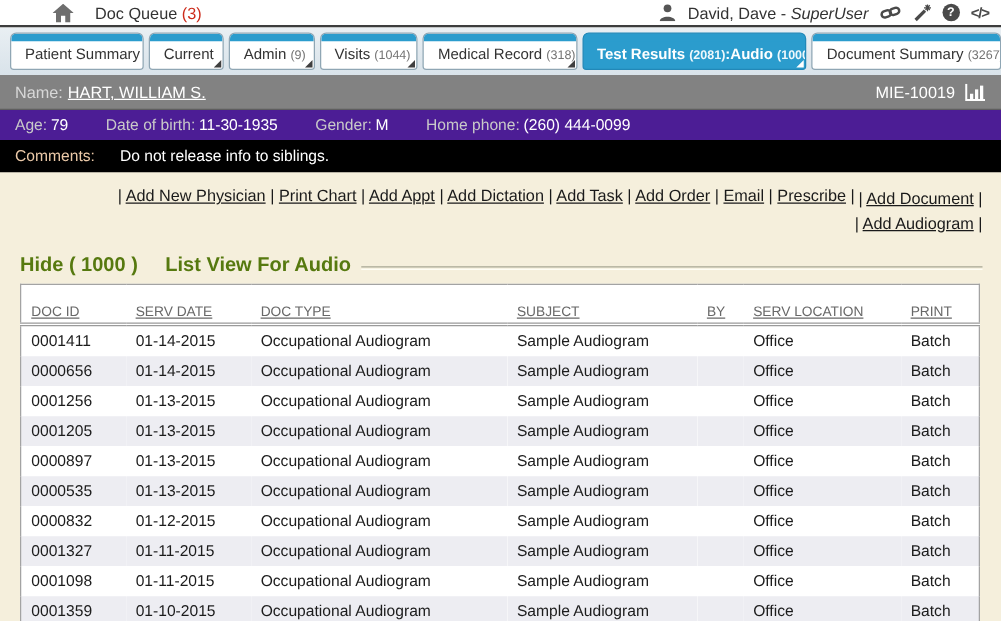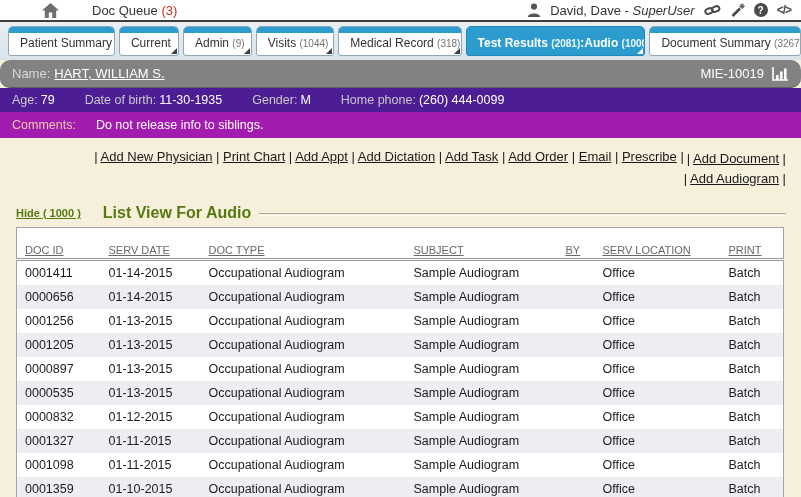--- a/index.html
+++ b/index.html
@@ -6,21 +6,21 @@
   html,body { width:801px; height:497px; overflow:hidden; }
   body { font-family:"Liberation Sans", sans-serif; background:#f5efdc; }
   .app { width:801px; height:497px; display:flex; flex-direction:column; }
 
   
   .topbar { height:22px; background:#ffffff; border-bottom:2px solid #3d3d3d;
             display:flex; align-items:center; justify-content:space-between; padding:0 10px; flex:0 0 auto; }
   .topbar-left, .topbar-right { display:flex; align-items:center; gap:9px; }
   .hamburger { display:flex; flex-direction:column; gap:2px; width:19px; cursor:pointer; margin-right:4px; }
   .hamburger i { height:3px; background:#4a4a4a; border-radius:1px; display:block; }
-  .queue-text { font-size:13px; color:#333; margin-left:24px; cursor:pointer; }
+  .queue-text { font-size:13px; color:#333; margin-left:8px; cursor:pointer; }
   .queue-count { color:#cc2a1a; }
   .username { font-size:13px; color:#333; }
   .username .role { font-style:italic; }
   .icon-btn { display:inline-flex; align-items:center; justify-content:center; cursor:pointer; }
   .help-circle { width:14px; height:14px; border-radius:50%; background:#4a4a4a; color:#fff;
                  font-size:10px; font-weight:bold; display:inline-flex; align-items:center; justify-content:center; }
   .code-glyph { font-size:12px; font-weight:bold; color:#4a4a4a; letter-spacing:-1px; }
 
   
   .tabstrip { height:38px; background:linear-gradient(#e9eff3,#d9e3ea);
@@ -30,42 +30,42 @@
   .tab::before { content:''; position:absolute; top:0; left:0; right:0; height:6px; background:#2b9ccd; }
   .tab .count { font-size:10px; color:#737373; }
   .tab.has-menu::after { content:''; position:absolute; right:1px; bottom:1px;
          border-style:solid; border-width:0 0 6px 6px; border-color:transparent transparent #3f3f3f transparent; }
   .tab.active { background:#2b9ccd; border-color:#2288b8; color:#fff; font-weight:bold; }
   .tab.active .count { color:#eef8fc; font-weight:bold; }
   .tab.active::after { border-color:transparent transparent #ffffff transparent; }
 
   
   .namebar { height:28px; background:#828282; border-bottom:1px solid #5e5e5e; color:#fff;
-             display:flex; align-items:center; justify-content:space-between; padding:12px 12px; font-size:13px; flex:0 0 auto;border-radius:10px; }
+             display:flex; align-items:center; justify-content:space-between; padding:12px 12px; font-size:13px; flex:0 0 auto; }
   .bar-label { color:#d8d8d8; }
   .name-value { color:#fff; text-decoration:underline; cursor:pointer; margin-left:4px; }
   .namebar-right { display:flex; align-items:center; gap:8px; }
   .demobar { height:24px; background:#4c1d95; color:#fff; display:flex; align-items:center;
              padding:0 12px; font-size:12.5px; gap:30px; flex:0 0 auto; }
   .demo-pair .bar-label { color:#c9c9c9; }
   .demo-pair .demo-value { color:#fff; margin-left:3px; }
-  .commentbar { height:26px; background:#a21caf; display:flex; align-items:center;
+  .commentbar { height:26px; background:#000000; display:flex; align-items:center;
                 padding:0 12px; font-size:12.5px; gap:20px; flex:0 0 auto; }
   .commentbar .comment-label { color:#eccaa9; }
   .commentbar .comment-value { color:#fff; }
 
   
   .content { flex:1; padding:6px 15px 0 16px; background:#f5efdc; }
   .quicklinks { display:flex; justify-content:flex-end; font-size:13px; color:#1a1a1a; }
   .ql-left { padding-left:6px; padding-top:5px; }
   .ql-right { text-align:right; line-height:20px; padding-top:5px; }
   a.quick-link { color:#1a1a1a; text-decoration:underline; cursor:pointer; }
 
   .section-header { display:flex; align-items:center; margin-top:14px; height:20px; }
-  .hide-link { color:#56790f; font-size:11px; font-weight:bold; text-decoration:underline; cursor:pointer; margin-right:6px; white-space:nowrap; }
+  .hide-link { color:#56790f; font-size:16px; font-weight:bold; cursor:pointer; margin-right:6px; white-space:nowrap; }
   .section-title { color:#56790f; font-size:16px; font-weight:bold; margin-right:8px; white-space:nowrap;padding-left:16px; }
   .section-rule { flex:1; height:3px; border-top:1px solid #a8a894; border-bottom:1px solid #fffef5; margin-top:2px; }
 
   table.audio-table { width:768px; border-collapse:collapse; background:#fff;
                       border:1px solid #a3a3a3; margin-top:4px; font-size:12.5px; table-layout:fixed; }
   table.audio-table th { text-align:left; font-weight:normal; font-size:11px; color:#686868;
                          padding:16px 4px 2px 8px; border-bottom:3px double #9a9a9a;
                          text-decoration:underline; cursor:pointer; white-space:nowrap; overflow:hidden; }
   table.audio-table td { padding:5px 4px 5px 8px; color:#1c1c1c; white-space:nowrap; overflow:hidden; }
   table.audio-table tbody tr:nth-child(even) { background:#ededf2; }

